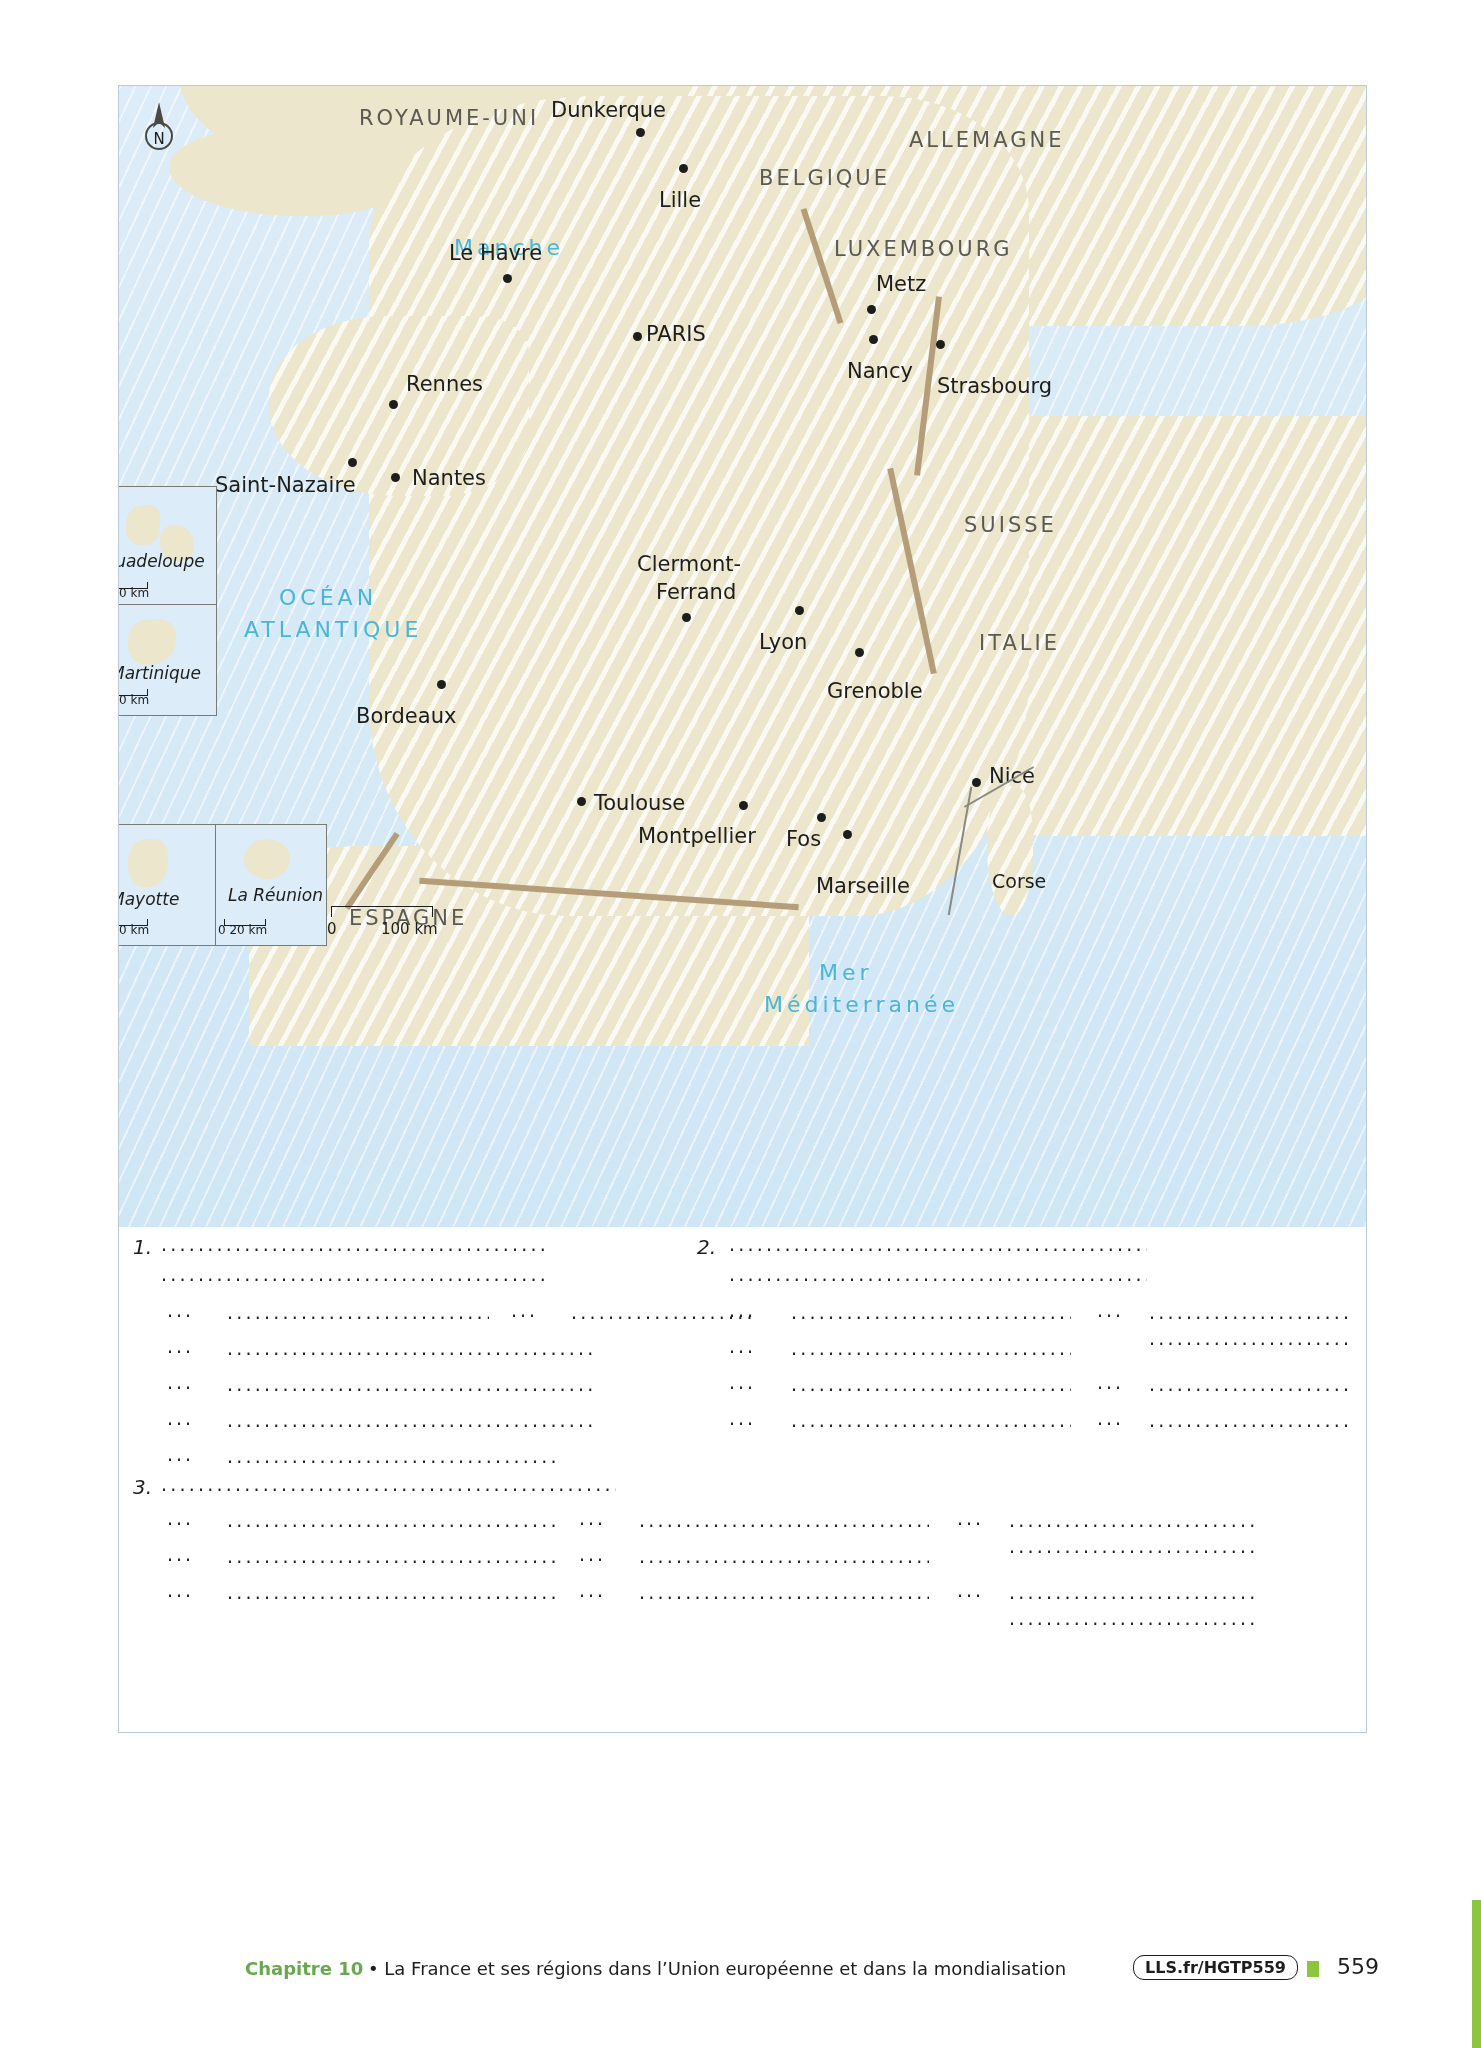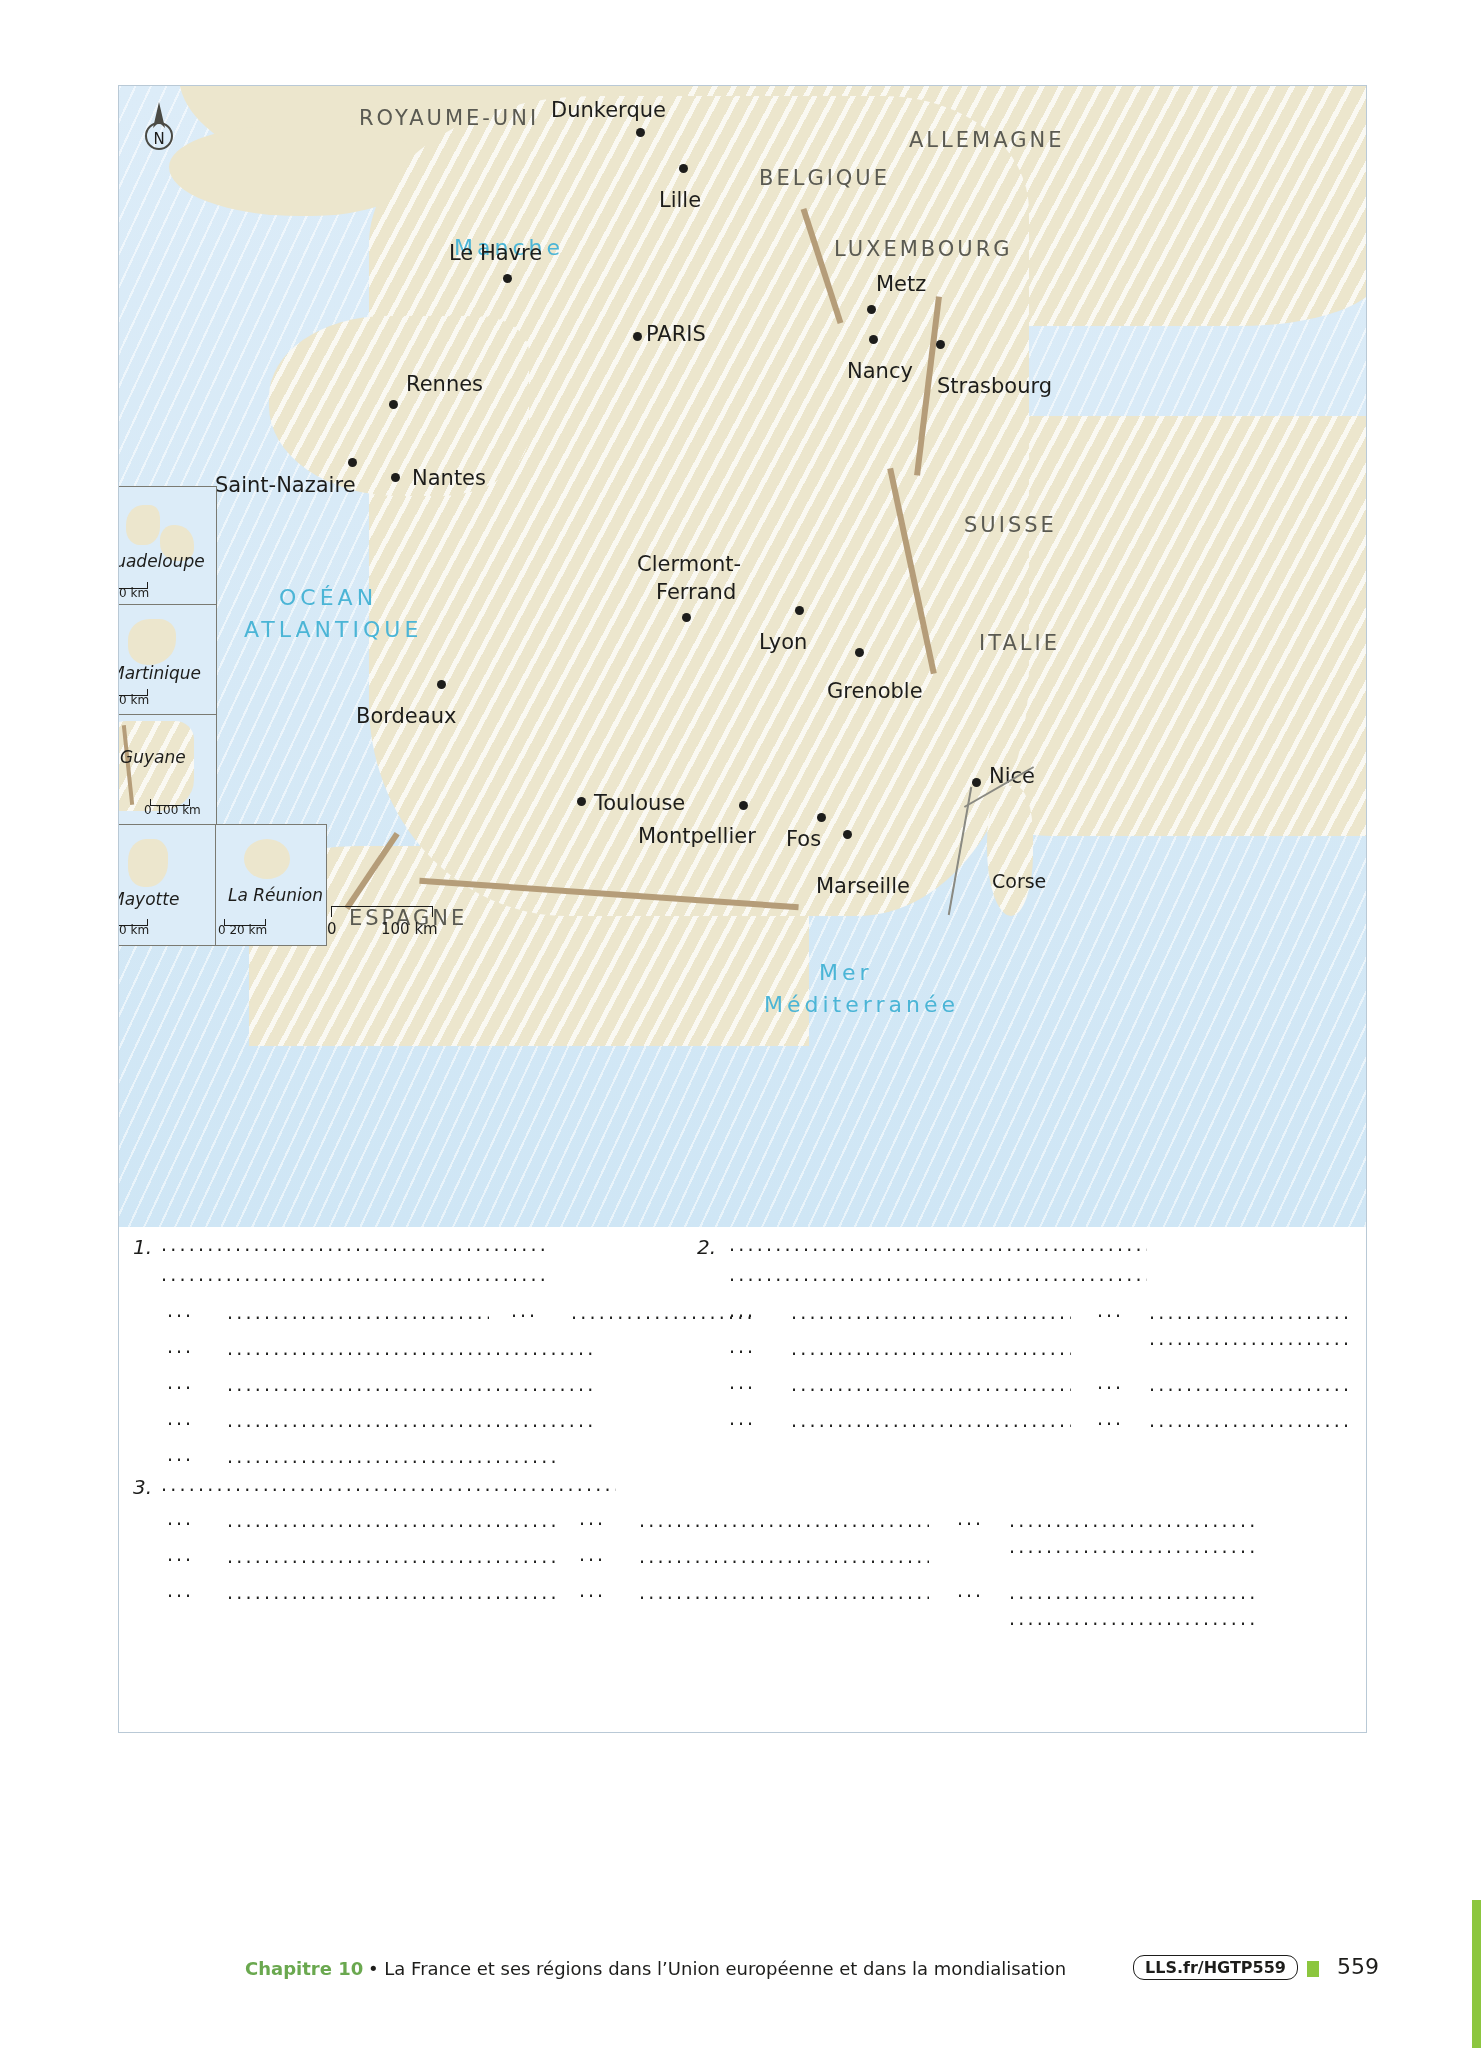--- a/index.html
+++ b/index.html
@@ -204,27 +204,20 @@
       <div class="scale" style="left:2px;top:99px;">0   20 km</div>
     </div>
 
     <div class="inset" style="left:-22px;top:518px;width:118px;height:110px;">
       <div class="landmass" style="left:30px;top:14px;width:48px;height:46px;border-radius:45% 35% 55% 40%;"></div>
       <div class="nm" style="left:12px;top:58px;">Martinique</div>
       <div class="scalebar" style="left:8px;top:84px;width:40px;"></div>
       <div class="scale" style="left:2px;top:88px;">0   20 km</div>
     </div>
 
-    <div class="inset" style="left:-22px;top:628px;width:118px;height:110px;">
-      <div class="landmass hatched" style="left:0px;top:6px;width:96px;height:90px;border-radius:30% 20% 35% 25%;"></div>
-      <div class="border-line" style="left:28px;top:10px;width:4px;height:80px;transform:rotate(-6deg);"></div>
-      <div class="nm" style="left:22px;top:32px;">Guyane</div>
-      <div class="scalebar" style="left:52px;top:84px;width:38px;"></div>
-      <div class="scale" style="left:46px;top:88px;">0  100 km</div>
-    </div>
 
     <div class="inset" style="left:-22px;top:738px;width:118px;height:120px;">
       <div class="landmass" style="left:30px;top:14px;width:40px;height:48px;border-radius:45% 35% 50% 40%;"></div>
       <div class="nm" style="left:12px;top:64px;">Mayotte</div>
       <div class="scalebar" style="left:8px;top:94px;width:40px;"></div>
       <div class="scale" style="left:2px;top:98px;">0   20 km</div>
     </div>
 
     <div class="inset" style="left:96px;top:738px;width:110px;height:120px;">
       <div class="landmass" style="left:28px;top:14px;width:46px;height:40px;border-radius:50%;"></div>

